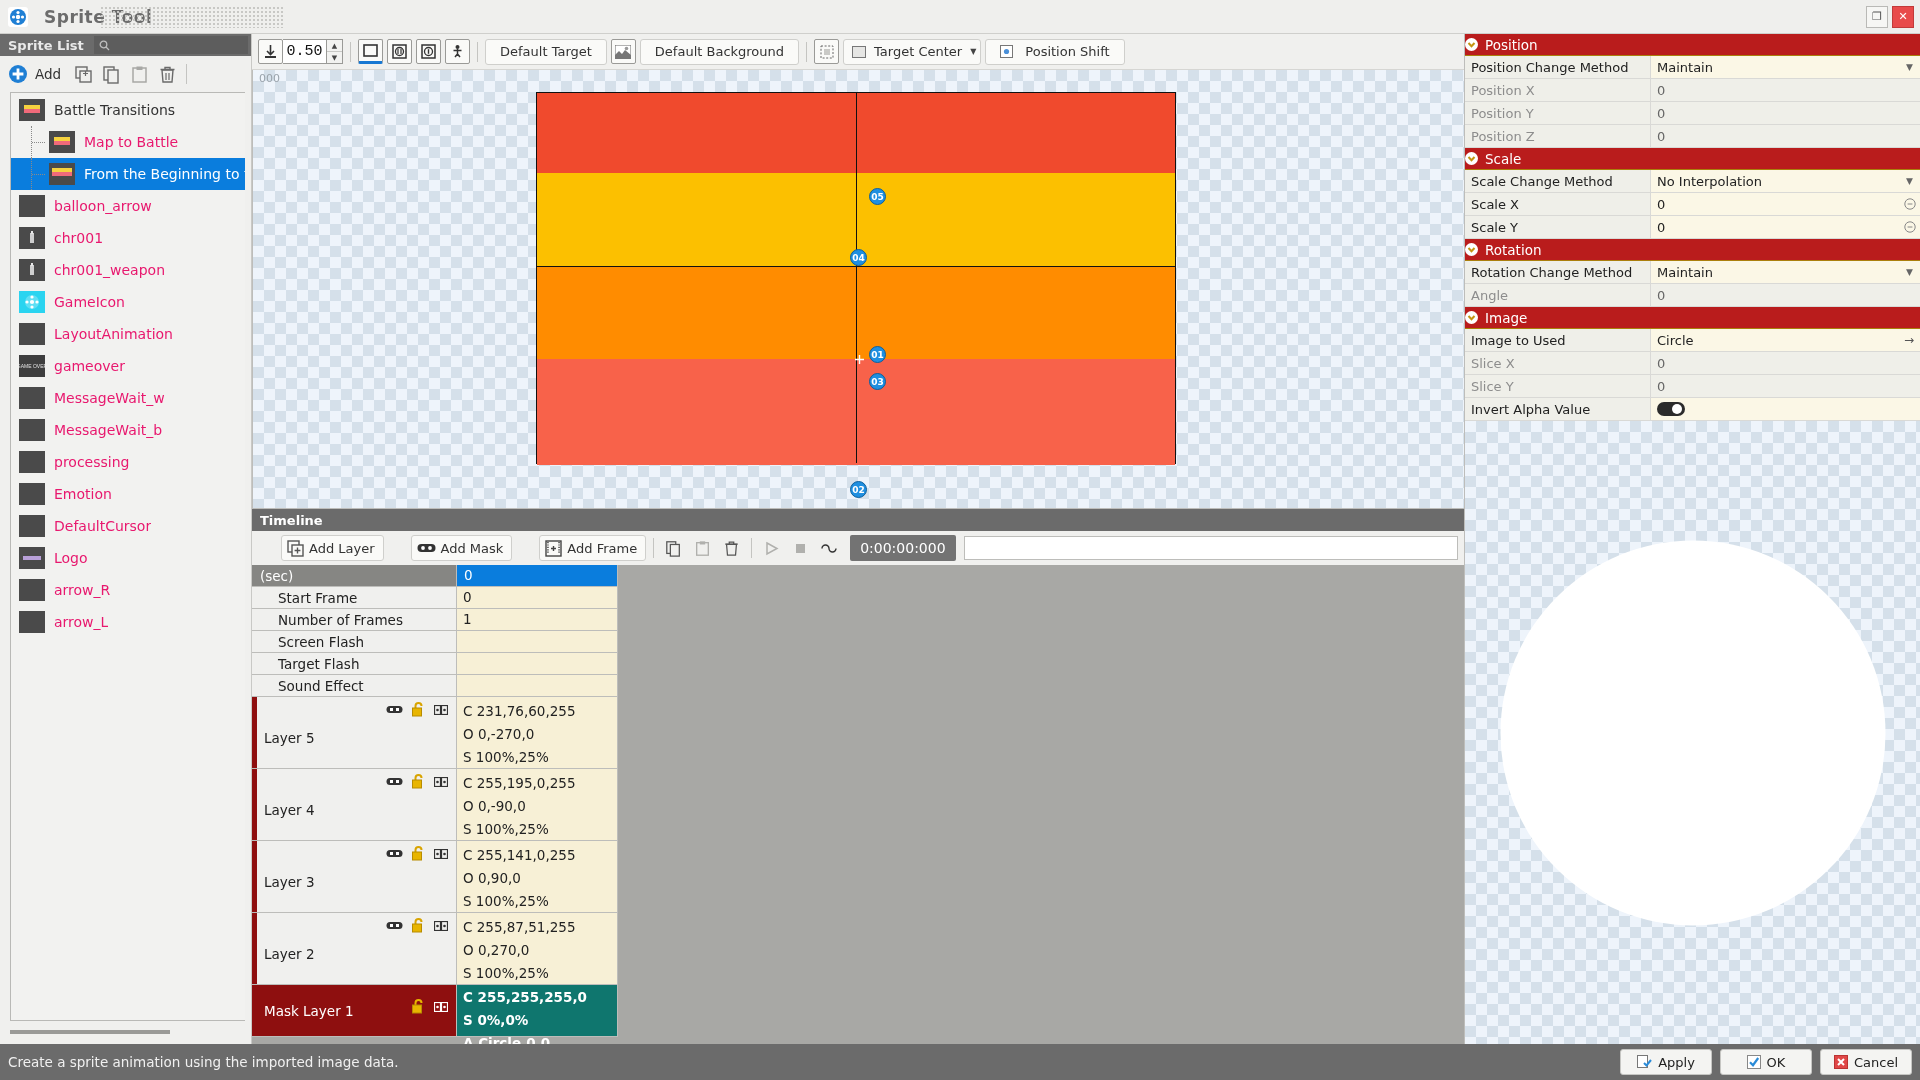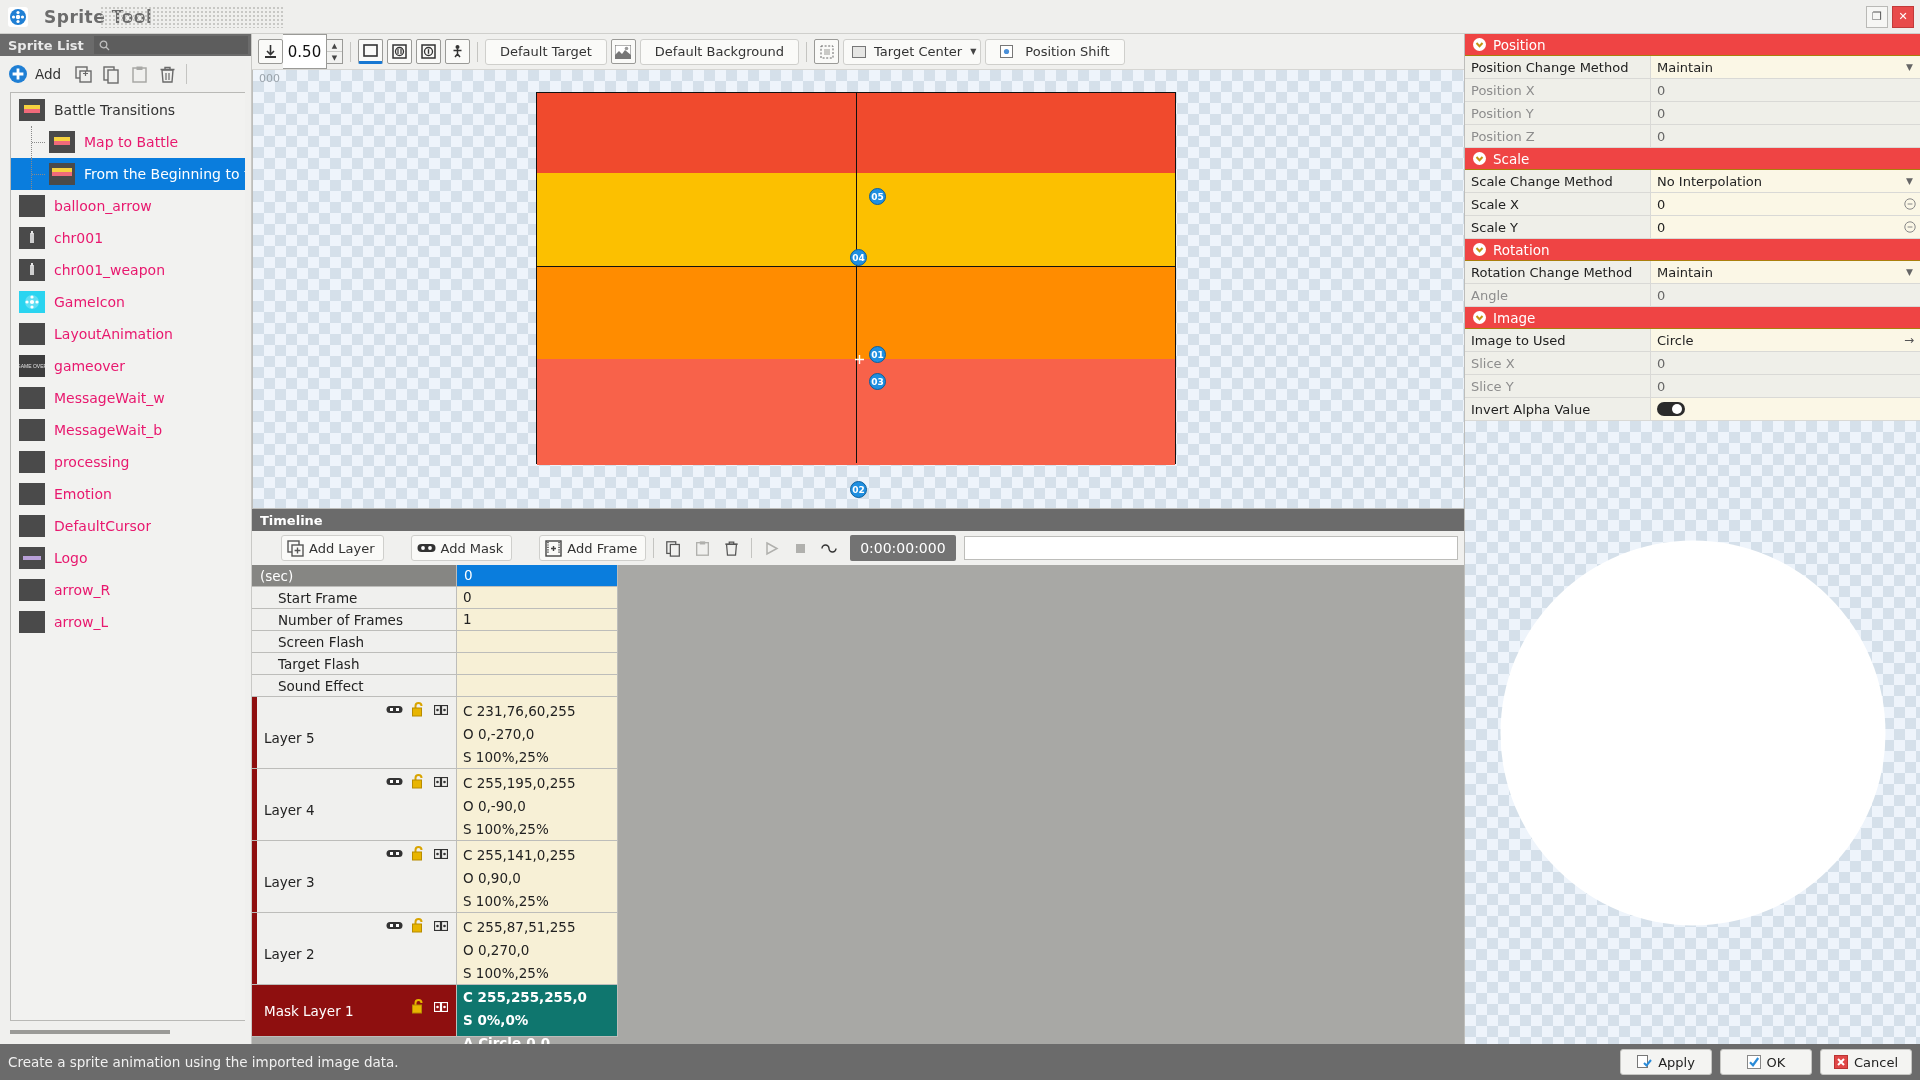--- a/index.html
+++ b/index.html
@@ -90,22 +90,22 @@
     height: 36px; display: flex; align-items: center; gap: 4px; padding: 0 6px;
     background: #f0f0ee; border-bottom: 1px solid #d6d6d3;
   }
   .spin-wrap { display: flex; align-items: center; }
   .icon-btn {
     width: 25px; height: 25px; border: 1px solid #9a9a97; background: #fafaf8;
     display: flex; align-items: center; justify-content: center; border-radius: 2px;
   }
   .icon-btn.flat { border: none; background: transparent; }
   .num-field {
-    width: 44px; height: 35px; border: 1px solid #9a9a97; border-left: none; background: #fff;
-    display: flex; align-items: center; justify-content: center; font-size: 15px; color: #111;
+    width: 44px; height: 25px; border: 1px solid #9a9a97; border-left: none; background: #fff;
+    display: flex; align-items: center; justify-content: center; font-size: 15px; color: #111; font-family: Liberation Mono, monospace;
   }
   .spinner { width: 16px; height: 25px; border: 1px solid #9a9a97; border-left: none;
              background: #f2f2f0; display: flex; flex-direction: column; }
   .spinner div { flex:1; display:flex; align-items:center; justify-content:center; font-size:7px; color:#444; }
   .spinner div:first-child { border-bottom: 1px solid #c8c8c5; }
   .txt-btn {
     height: 26px; padding: 0 14px; border: 1px solid #cfcfcc; background: #fafaf8;
     display: flex; align-items: center; font-size: 13px; color: #333; border-radius: 3px;
   }
   .combo {
@@ -176,22 +176,22 @@
   .layer-ics { position: absolute; right: 8px; top: 5px; display: flex; align-items: center; gap: 9px; }
   .row.mask { height: 52px; }
   .row.mask .rname { background: #8e0f0f; color: #fff; align-items: center; padding-bottom: 0; }
   .row.mask .rval { background: #0f766e; color: #fff; white-space: pre-line; font-weight: bold; }
   .accent-bar { position: absolute; left: 0; top: 0; width: 5px; height: 100%; background: #8e0f0f; }
 
   
   .right { width: 456px; flex: 0 0 456px; display: flex; flex-direction: column;
            background: #f0f0ee; border-left: 1px solid #bdbdba; }
   .grp-head {
-    height: 22px; background: #ef4444; color: #fff; font-size: 13.5px;
-    display: flex; align-items: center; gap: 7px; padding-left: 8px;
+    height: 22px; background: #b91c1c; color: #fff; font-size: 13.5px;
+    display: flex; align-items: center; gap: 7px; padding-left: 0;
     border-bottom: 1px solid #ab7f0c;
   }
   .prow { display: flex; height: 23px; border-bottom: 1px solid #d9d9d6; }
   .pname {
     width: 186px; flex: 0 0 186px; background: #efefe9; font-size: 13px; color: #222;
     display: flex; align-items: center; padding-left: 6px; border-right: 1px solid #d9d9d6;
   }
   .prow.dim .pname { color: #8d8d8d; }
   .pval {
     flex: 1; background: #fbf7e6; font-size: 13px; color: #222; display: flex;

